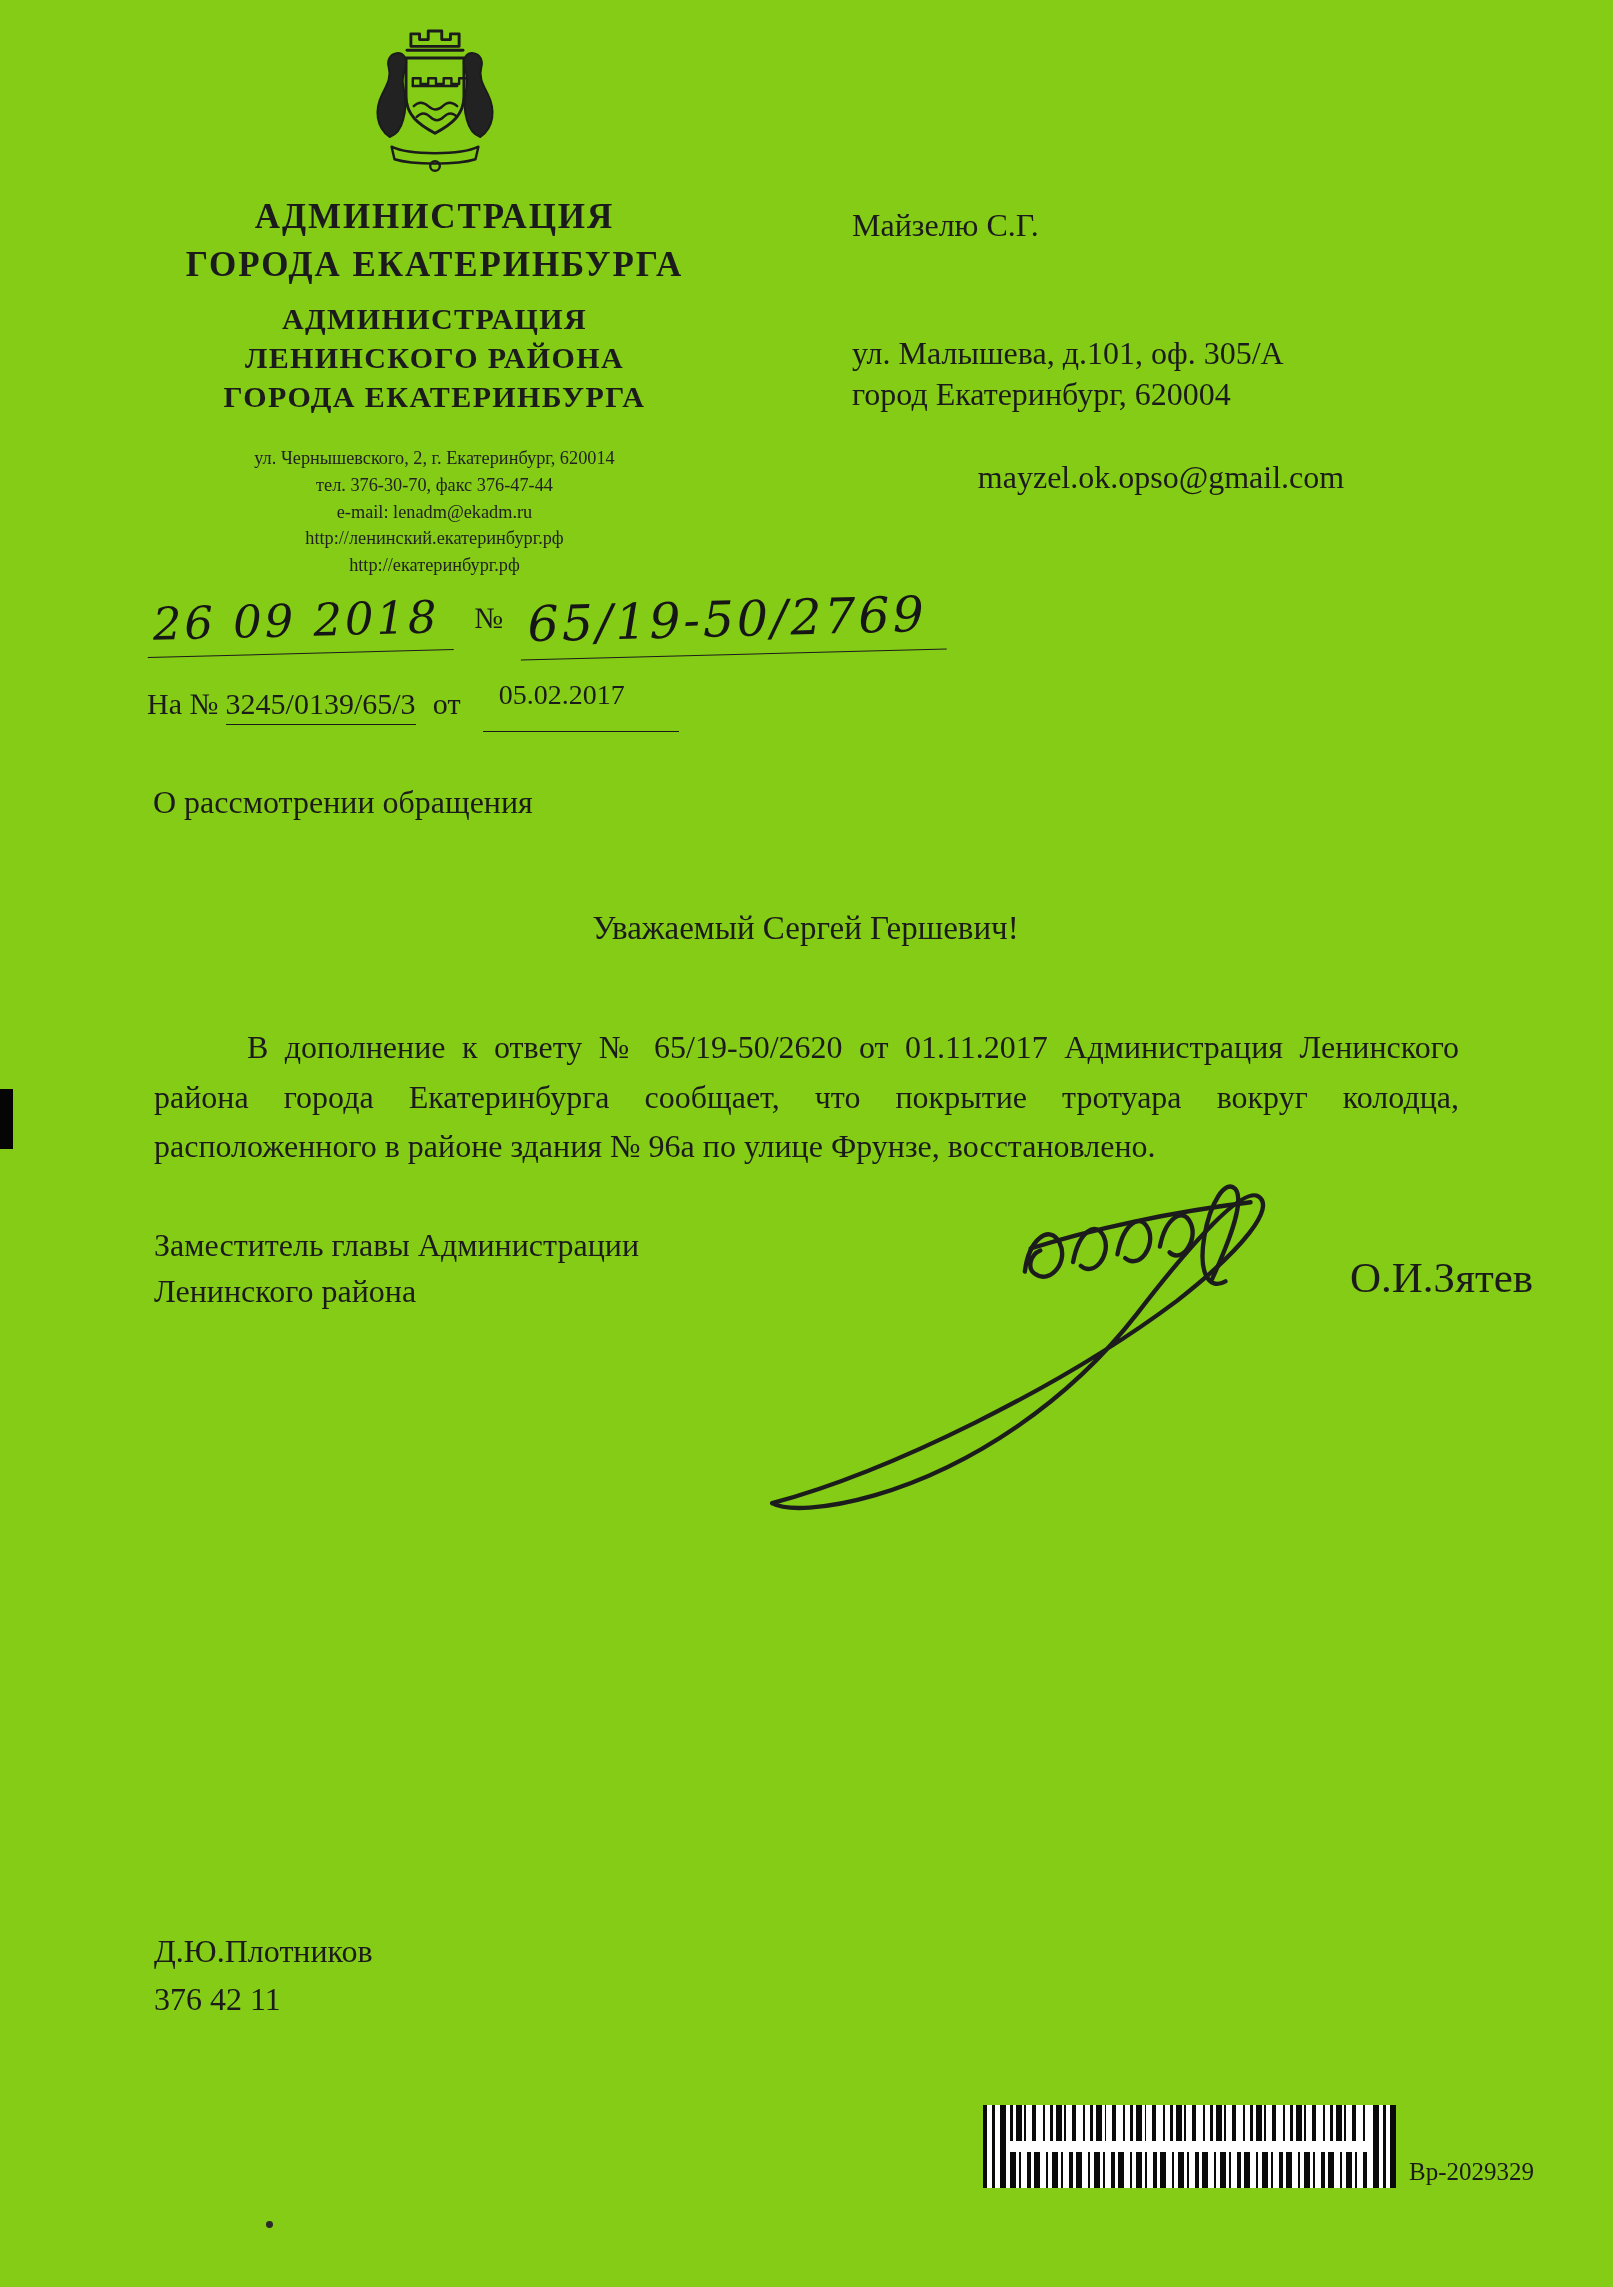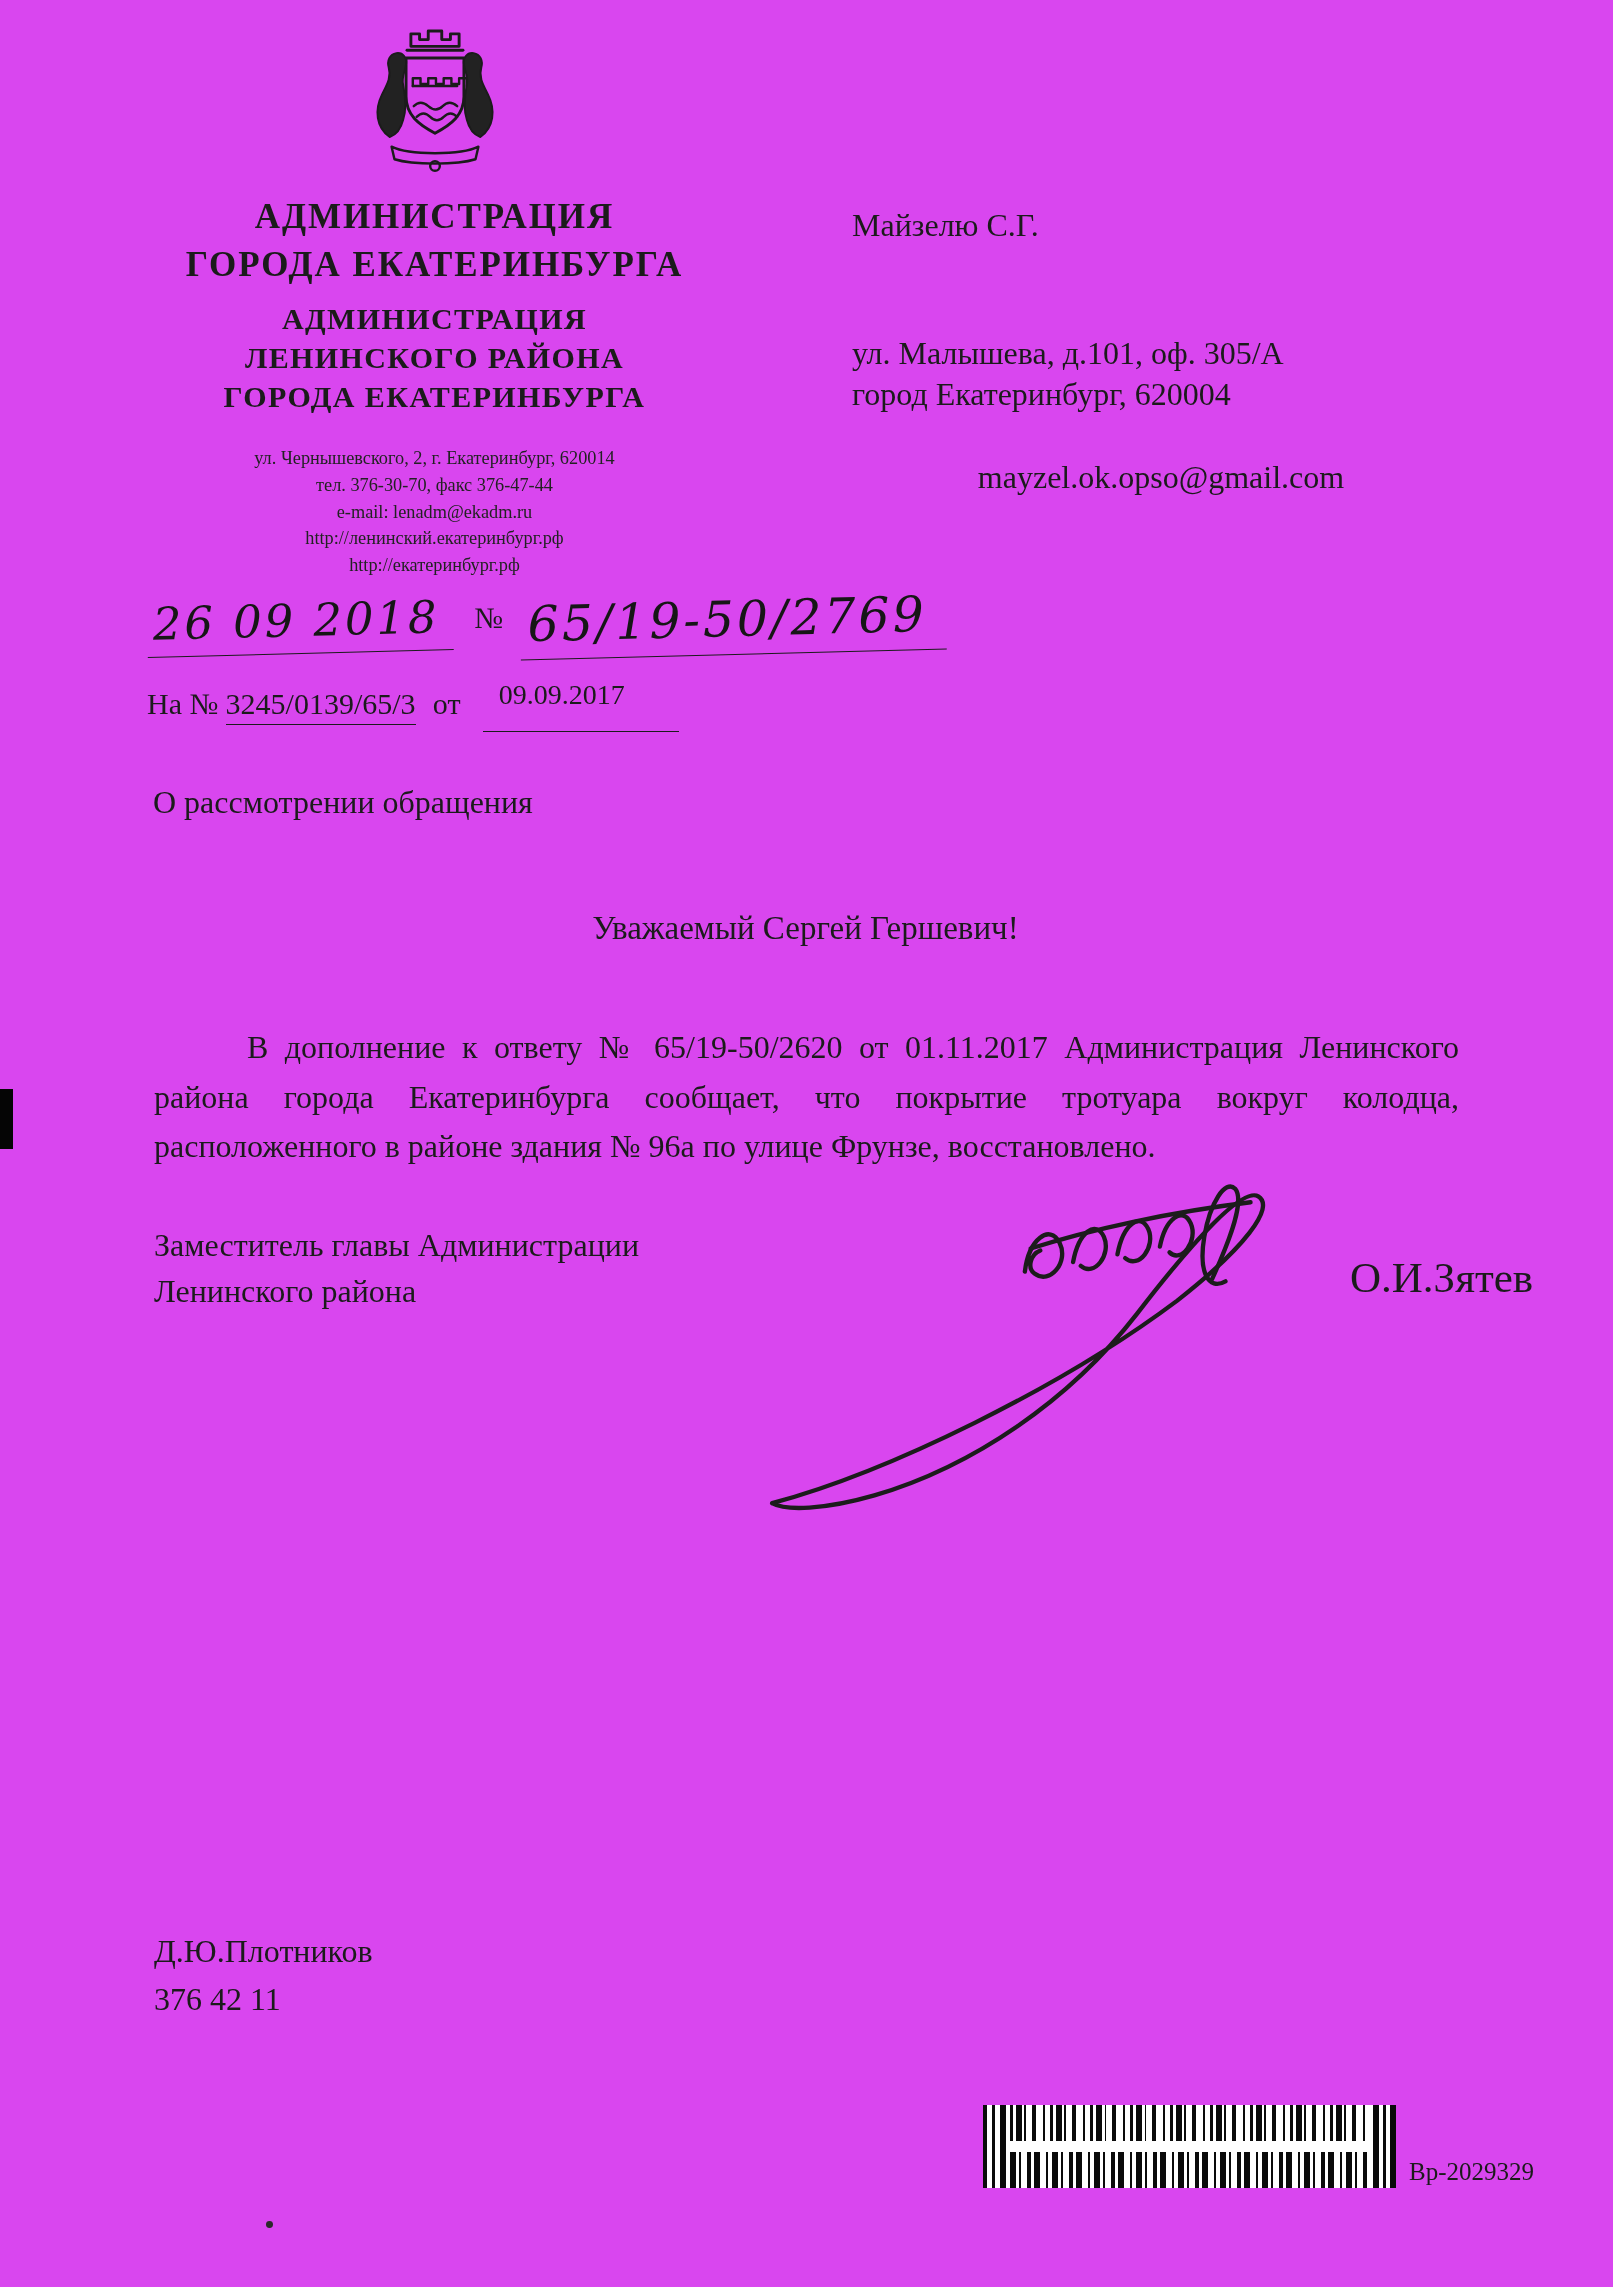--- a/index.html
+++ b/index.html
@@ -1,21 +1,21 @@
 <!DOCTYPE html>
 <html><head>
 <meta charset="utf-8">
 <style>
   html, body { margin: 0; padding: 0; background: #e8e8e8; }
   .page {
     position: relative;
     width: 1613px;
     height: 2287px;
     margin: 0 auto;
-    background: #d946ef;
+    background: #84cc16;
     overflow: hidden;
     font-family: "Liberation Serif", serif;
     color: #1b1b1b;
   }
 
   
   .lh-left {
     position: absolute;
     left: 116px;
     top: 21px;
@@ -262,21 +262,21 @@
   <div class="ref-line">
     <span class="hw hw-date">26 09 2018</span>
     <span class="num-sign">№</span>
     <span class="hw hw-number">65/19-50/2769</span>
   </div>
 
   <div class="reply-line">
     <span>На №</span>
     <span class="reply-number">3245/0139/65/3</span>
     <span class="reply-ot">от</span>
-    <span class="reply-date-wrap"><span class="raised">09.09.2017</span></span>
+    <span class="reply-date-wrap"><span class="raised">05.02.2017</span></span>
   </div>
 
   <div class="subject">О рассмотрении обращения</div>
 
   <div class="salutation">Уважаемый Сергей Гершевич!</div>
 
   <p class="body-par">В дополнение к ответу № 65/19-50/2620 от 01.11.2017 Администрация Ленинского района города Екатеринбурга сообщает, что покрытие тротуара вокруг колодца, расположенного в районе здания № 96а по улице Фрунзе, восстановлено.</p>
 
   <div class="sig-title">
     <div>Заместитель главы Администрации</div>

